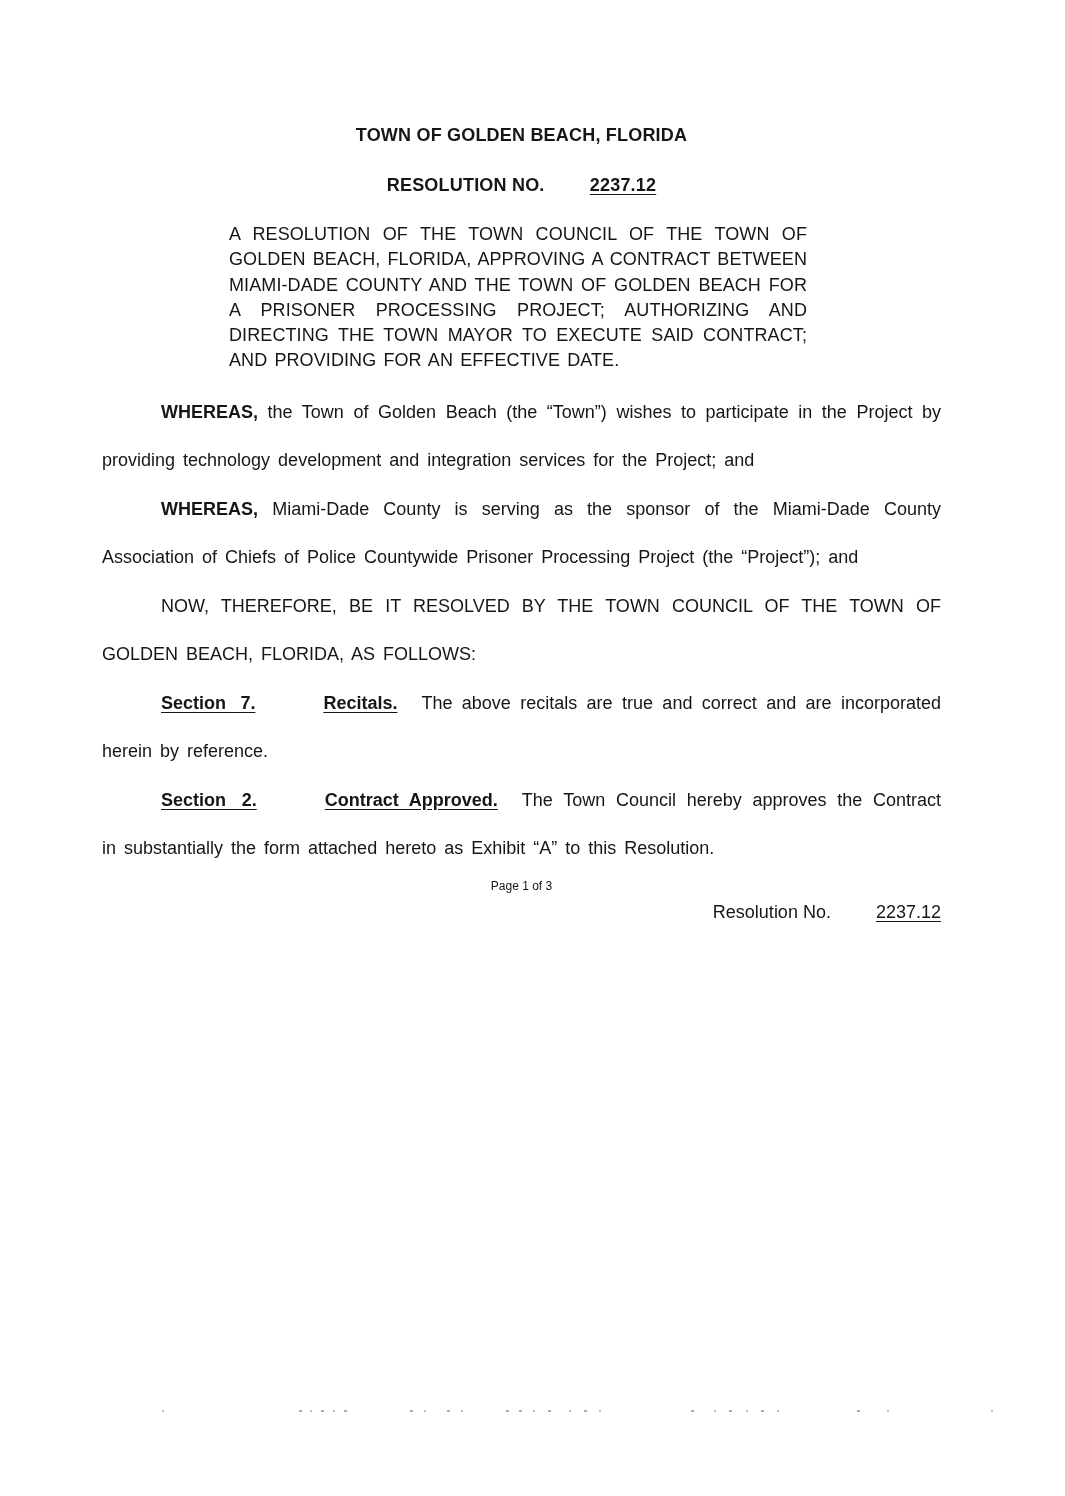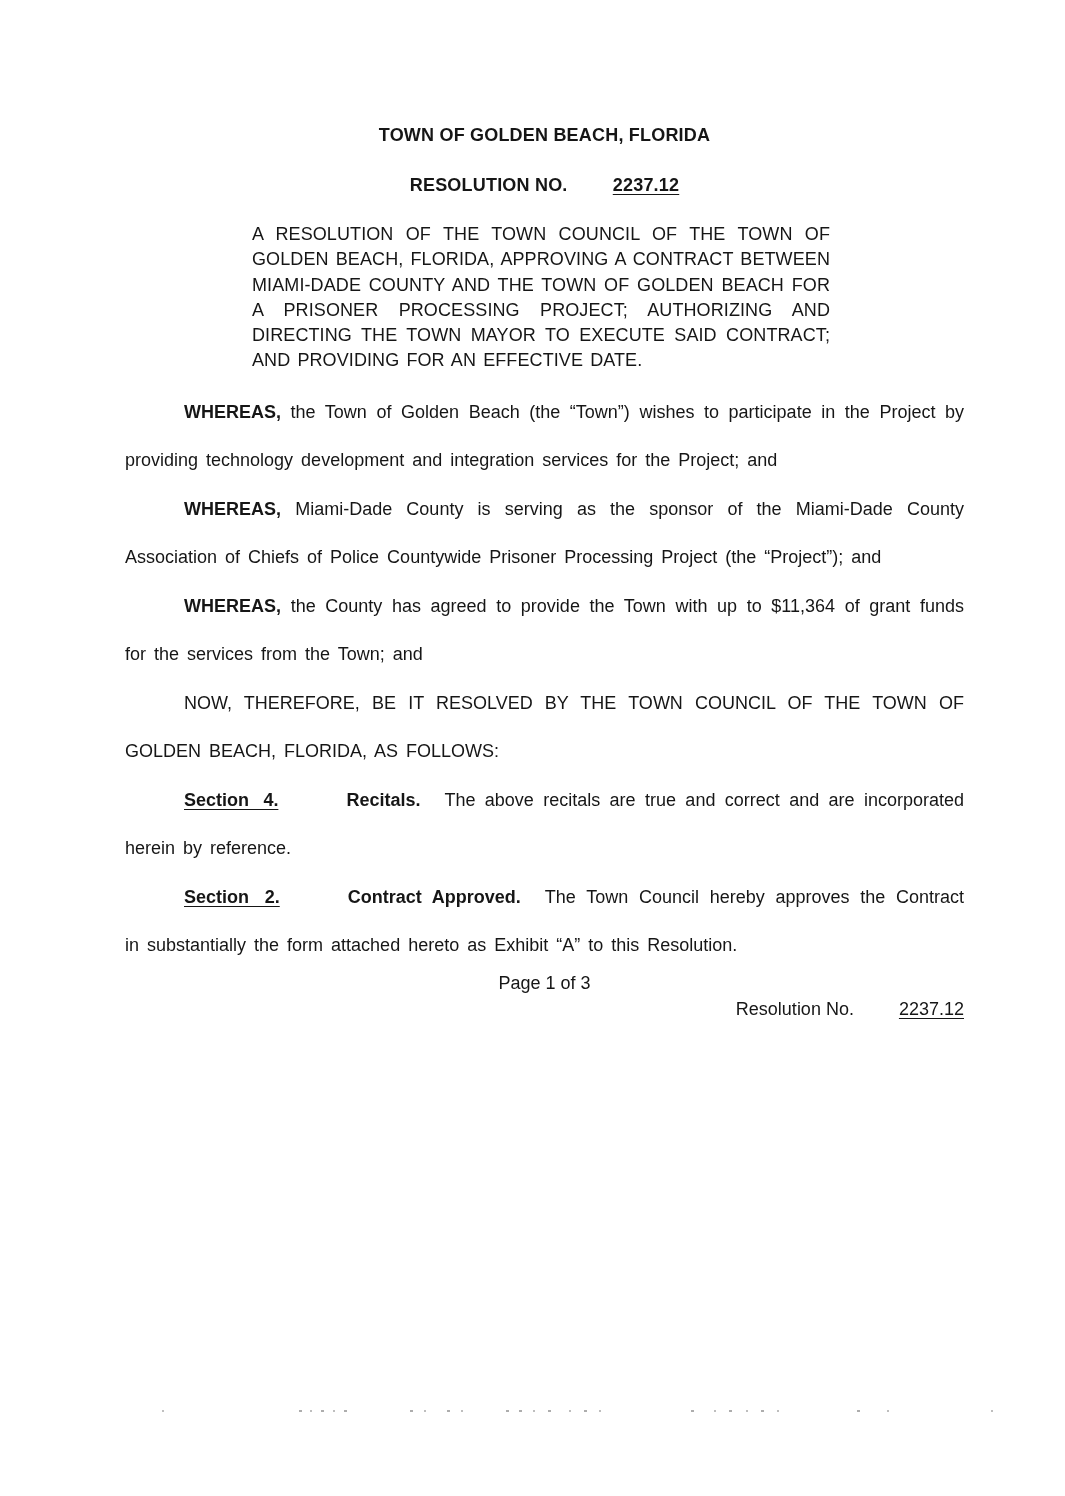--- a/index.html
+++ b/index.html
@@ -7,21 +7,21 @@
   body {
     width: 1065px;
     height: 1496px;
     position: relative;
     overflow: hidden;
     font-family: "Liberation Sans", "DejaVu Sans", sans-serif;
     color: #161616;
   }
   .page {
     position: absolute;
-    left: 125px;
+    left: 102px;
     top: 0;
     width: 839px;
     font-size: 18px;
   }
   .doc-title {
     margin-top: 123px;
     text-align: center;
     font-weight: bold;
     font-size: 18px;
     line-height: 24px;
@@ -56,28 +56,29 @@
   .resolved-para { font-weight: normal; word-spacing: 3.5px; }
   .sec-label {
     font-weight: bold;
     text-decoration: underline;
     text-underline-offset: 3px;
     margin-right: 20px;
     word-spacing: 8px;
   }
   .sec-title {
     font-weight: bold;
+    text-decoration: underline;
     text-underline-offset: 3px;
     margin-right: 24px;
     margin-left: 48px;
   }
   .footer-center {
     text-align: center;
     line-height: 26px;
-    font-size: 18px;
+    font-size: 12px;
   }
   .footer-right {
     text-align: right;
     line-height: 26px;
     font-size: 18px;
   }
   
   .scan-artifacts {
     position: absolute;
     left: 0;
@@ -106,26 +107,25 @@
   <div class="res-heading"><span>RESOLUTION NO. </span><span class="underlined">2237.12</span></div>
 
   <div class="caption">A RESOLUTION OF THE TOWN COUNCIL OF THE TOWN OF GOLDEN BEACH, FLORIDA, APPROVING A CONTRACT BETWEEN MIAMI-DADE COUNTY AND THE TOWN OF GOLDEN BEACH FOR A PRISONER PROCESSING PROJECT; AUTHORIZING AND DIRECTING THE TOWN MAYOR TO EXECUTE SAID CONTRACT; AND PROVIDING FOR AN EFFECTIVE DATE.</div>
 
   <div class="body-flow">
 
     <p><span class="lead-bold">WHEREAS,</span><span> the Town of Golden Beach (the “Town”) wishes to participate in the Project by providing technology development and integration services for the Project; and</span></p>
 
     <p><span class="lead-bold">WHEREAS,</span><span> Miami-Dade County is serving as the sponsor of the Miami-Dade County Association of Chiefs of Police Countywide Prisoner Processing Project (the “Project”); and</span></p>
 
-    <p><span class="lead-bold">WHEREAS,</span><span> the County has agreed to provide the Town with up to $11,364 of grant funds for the services from the Town; and</span></p>
 
 
     <p class="resolved-para">NOW, THEREFORE, BE IT RESOLVED BY THE TOWN COUNCIL OF THE TOWN OF GOLDEN BEACH, FLORIDA, AS FOLLOWS:</p>
 
-    <p><span class="sec-label">Section 4.</span><span class="sec-title">Recitals.</span><span>The above recitals are true and correct and are incorporated herein by reference.</span></p>
+    <p><span class="sec-label">Section 7.</span><span class="sec-title">Recitals.</span><span>The above recitals are true and correct and are incorporated herein by reference.</span></p>
 
     <p><span class="sec-label">Section 2.</span><span class="sec-title">Contract Approved.</span><span>The Town Council hereby approves the Contract in substantially the form attached hereto as Exhibit “A” to this Resolution.</span></p>
 
   </div>
 
   <div class="footer-center">Page 1 of 3</div>
 
   <div class="footer-right"><span>Resolution No. </span><span class="underlined">2237.12</span></div>
 
 </div>

